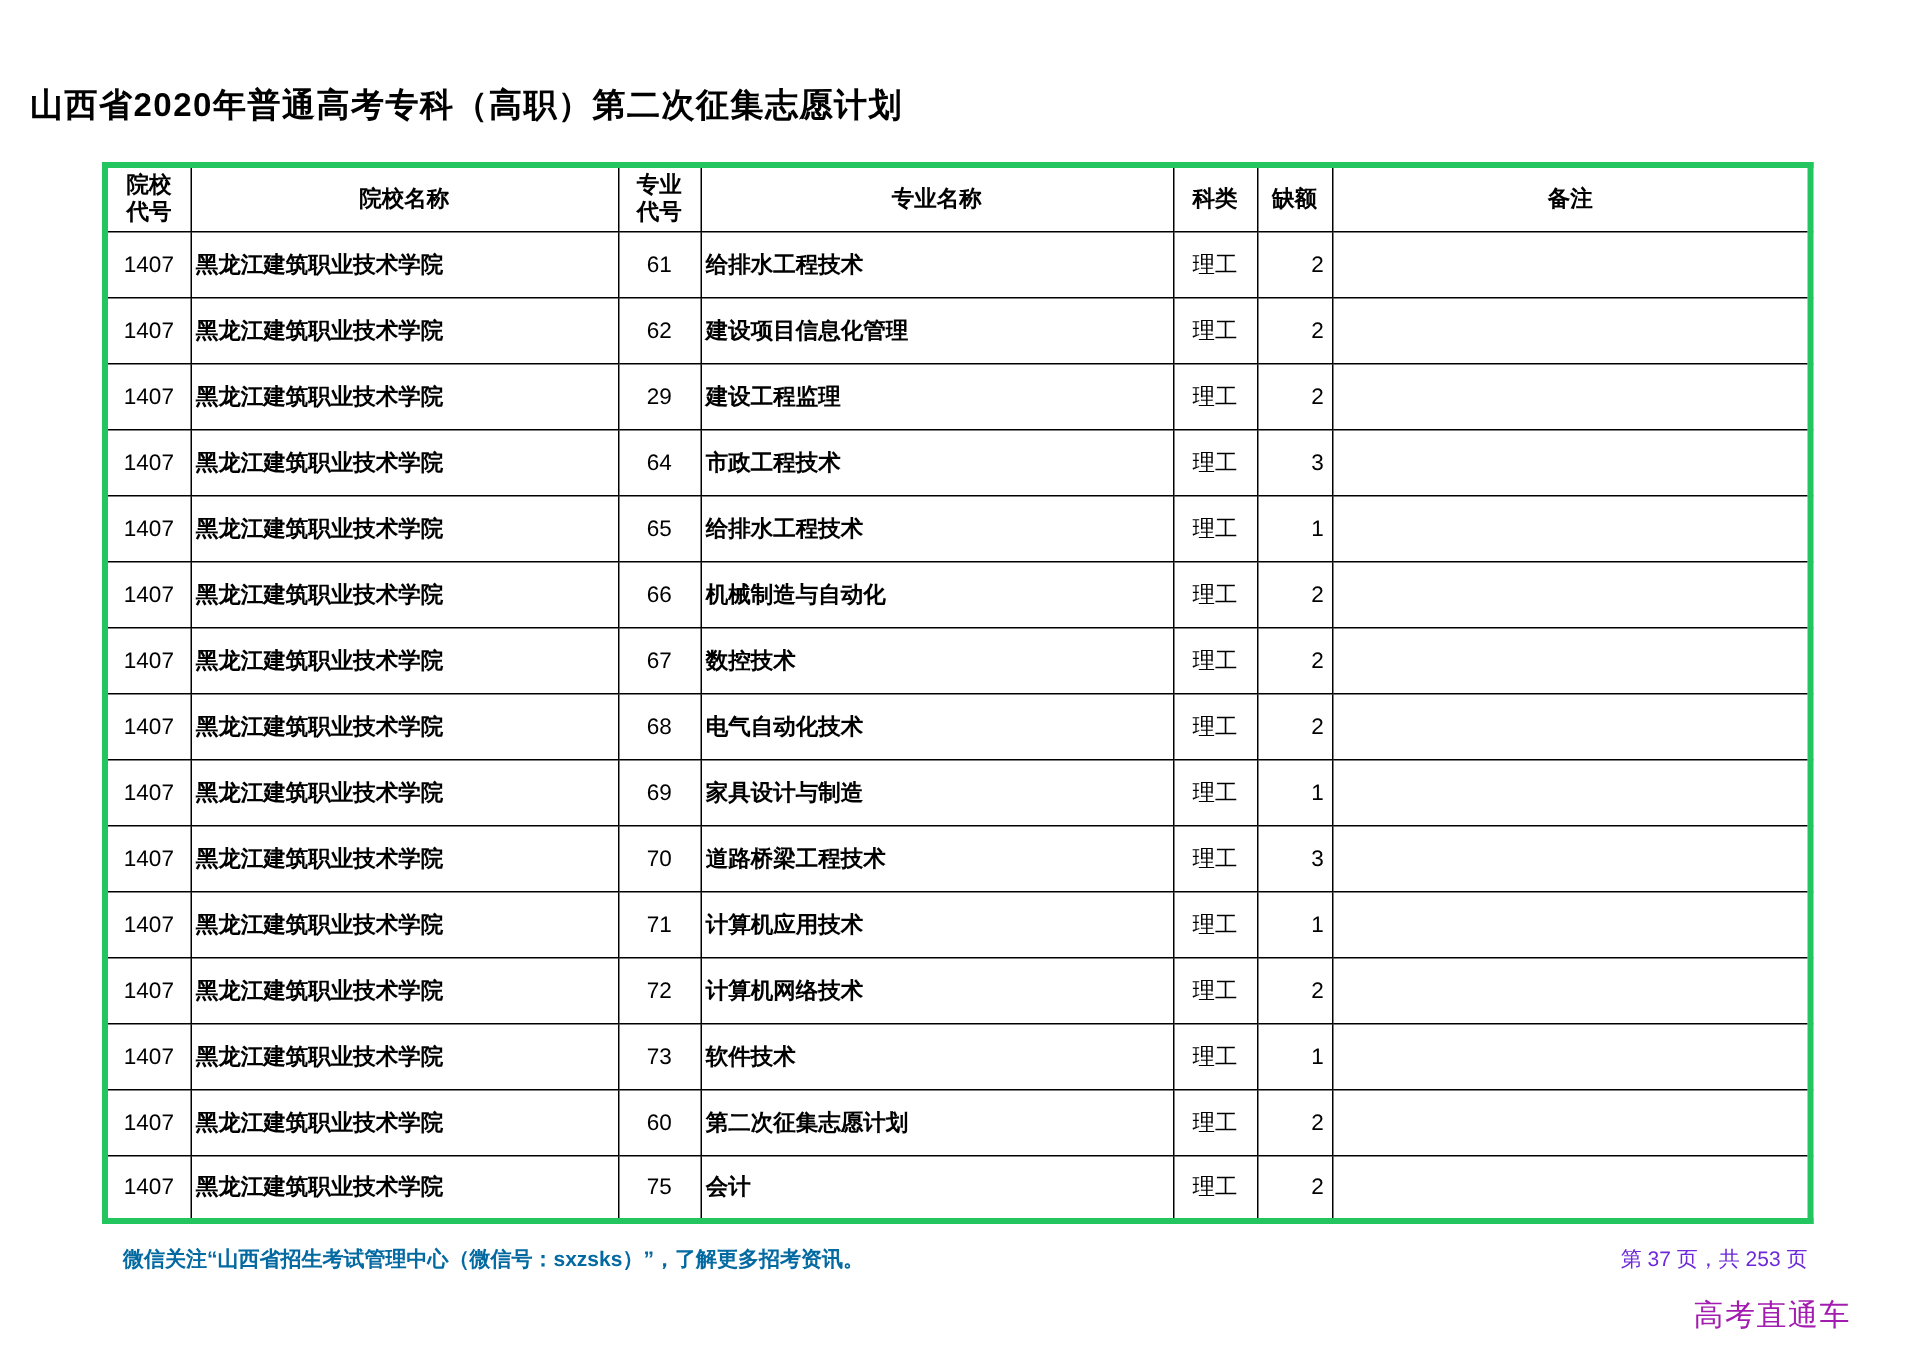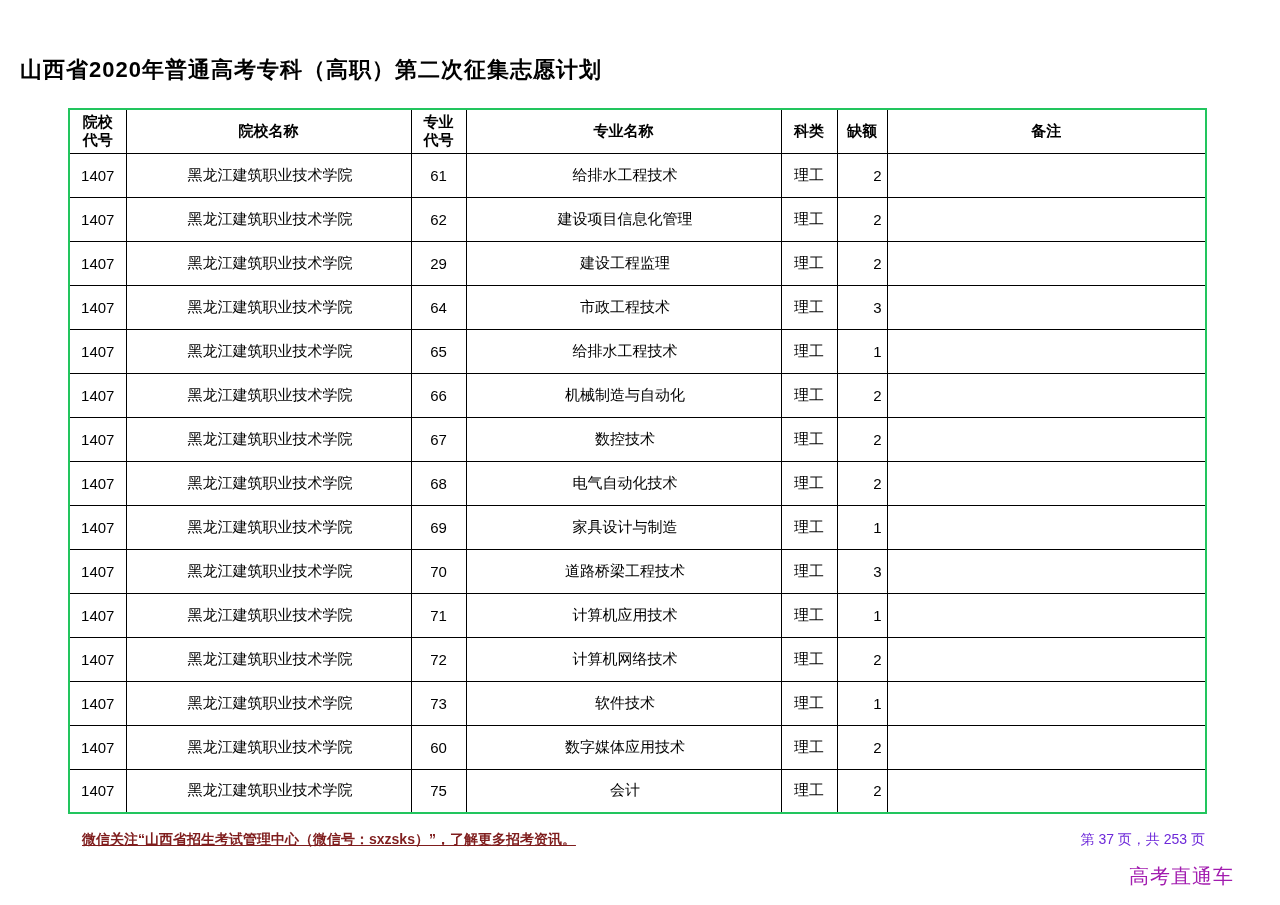--- a/index.html
+++ b/index.html
@@ -24,55 +24,54 @@
     letter-spacing: 1px;
     margin-left: 20px;
   }
   table.plan-table {
     position: absolute;
     top: 108px;
     left: 68px;
     width: 1137px;
     border-collapse: collapse;
     table-layout: fixed;
-    border: 2px solid #22c55e;
+    border: 4px solid #22c55e;
     font-size: 15px;
   }
   .plan-table th, .plan-table td {
     border: 1px solid #000;
     height: 44px;
     vertical-align: middle;
     overflow: hidden;
     white-space: nowrap;
   }
   .plan-table th {
     font-size: 15px;
     font-weight: bold;
     text-align: center;
     white-space: pre-line;
     line-height: 1.2;
   }
   .c-center { text-align: center; }
-  .c-left   { text-align: center; padding-left: 3px; }
+  .c-left   { text-align: left; padding-left: 3px; font-weight: bold; }
   .c-right  { text-align: right; padding-right: 5px; }
   .footer-bar {
     position: absolute;
     top: 831px;
     left: 68px;
     width: 1137px;
     display: flex;
     justify-content: space-between;
     align-items: baseline;
   }
   .wechat-notice {
     font-size: 14px;
     font-weight: bold;
-    color: #7f1d1d;
+    color: #0369a1;
     padding-left: 14px;
-    text-decoration: underline;
   }
   .page-info {
     font-size: 14px;
     color: #6d28d9;
   }
   .watermark {
     position: absolute;
     right: 46px;
     bottom: 15px;
     font-size: 20px;
@@ -223,21 +222,21 @@
         <td class="c-center">73</td>
         <td class="c-left">软件技术</td>
         <td class="c-center">理工</td>
         <td class="c-right">1</td>
         <td class="c-left"></td>
       </tr>
       <tr>
         <td class="c-center">1407</td>
         <td class="c-left">黑龙江建筑职业技术学院</td>
         <td class="c-center">60</td>
-        <td class="c-left">数字媒体应用技术</td>
+        <td class="c-left">第二次征集志愿计划</td>
         <td class="c-center">理工</td>
         <td class="c-right">2</td>
         <td class="c-left"></td>
       </tr>
       <tr>
         <td class="c-center">1407</td>
         <td class="c-left">黑龙江建筑职业技术学院</td>
         <td class="c-center">75</td>
         <td class="c-left">会计</td>
         <td class="c-center">理工</td>

